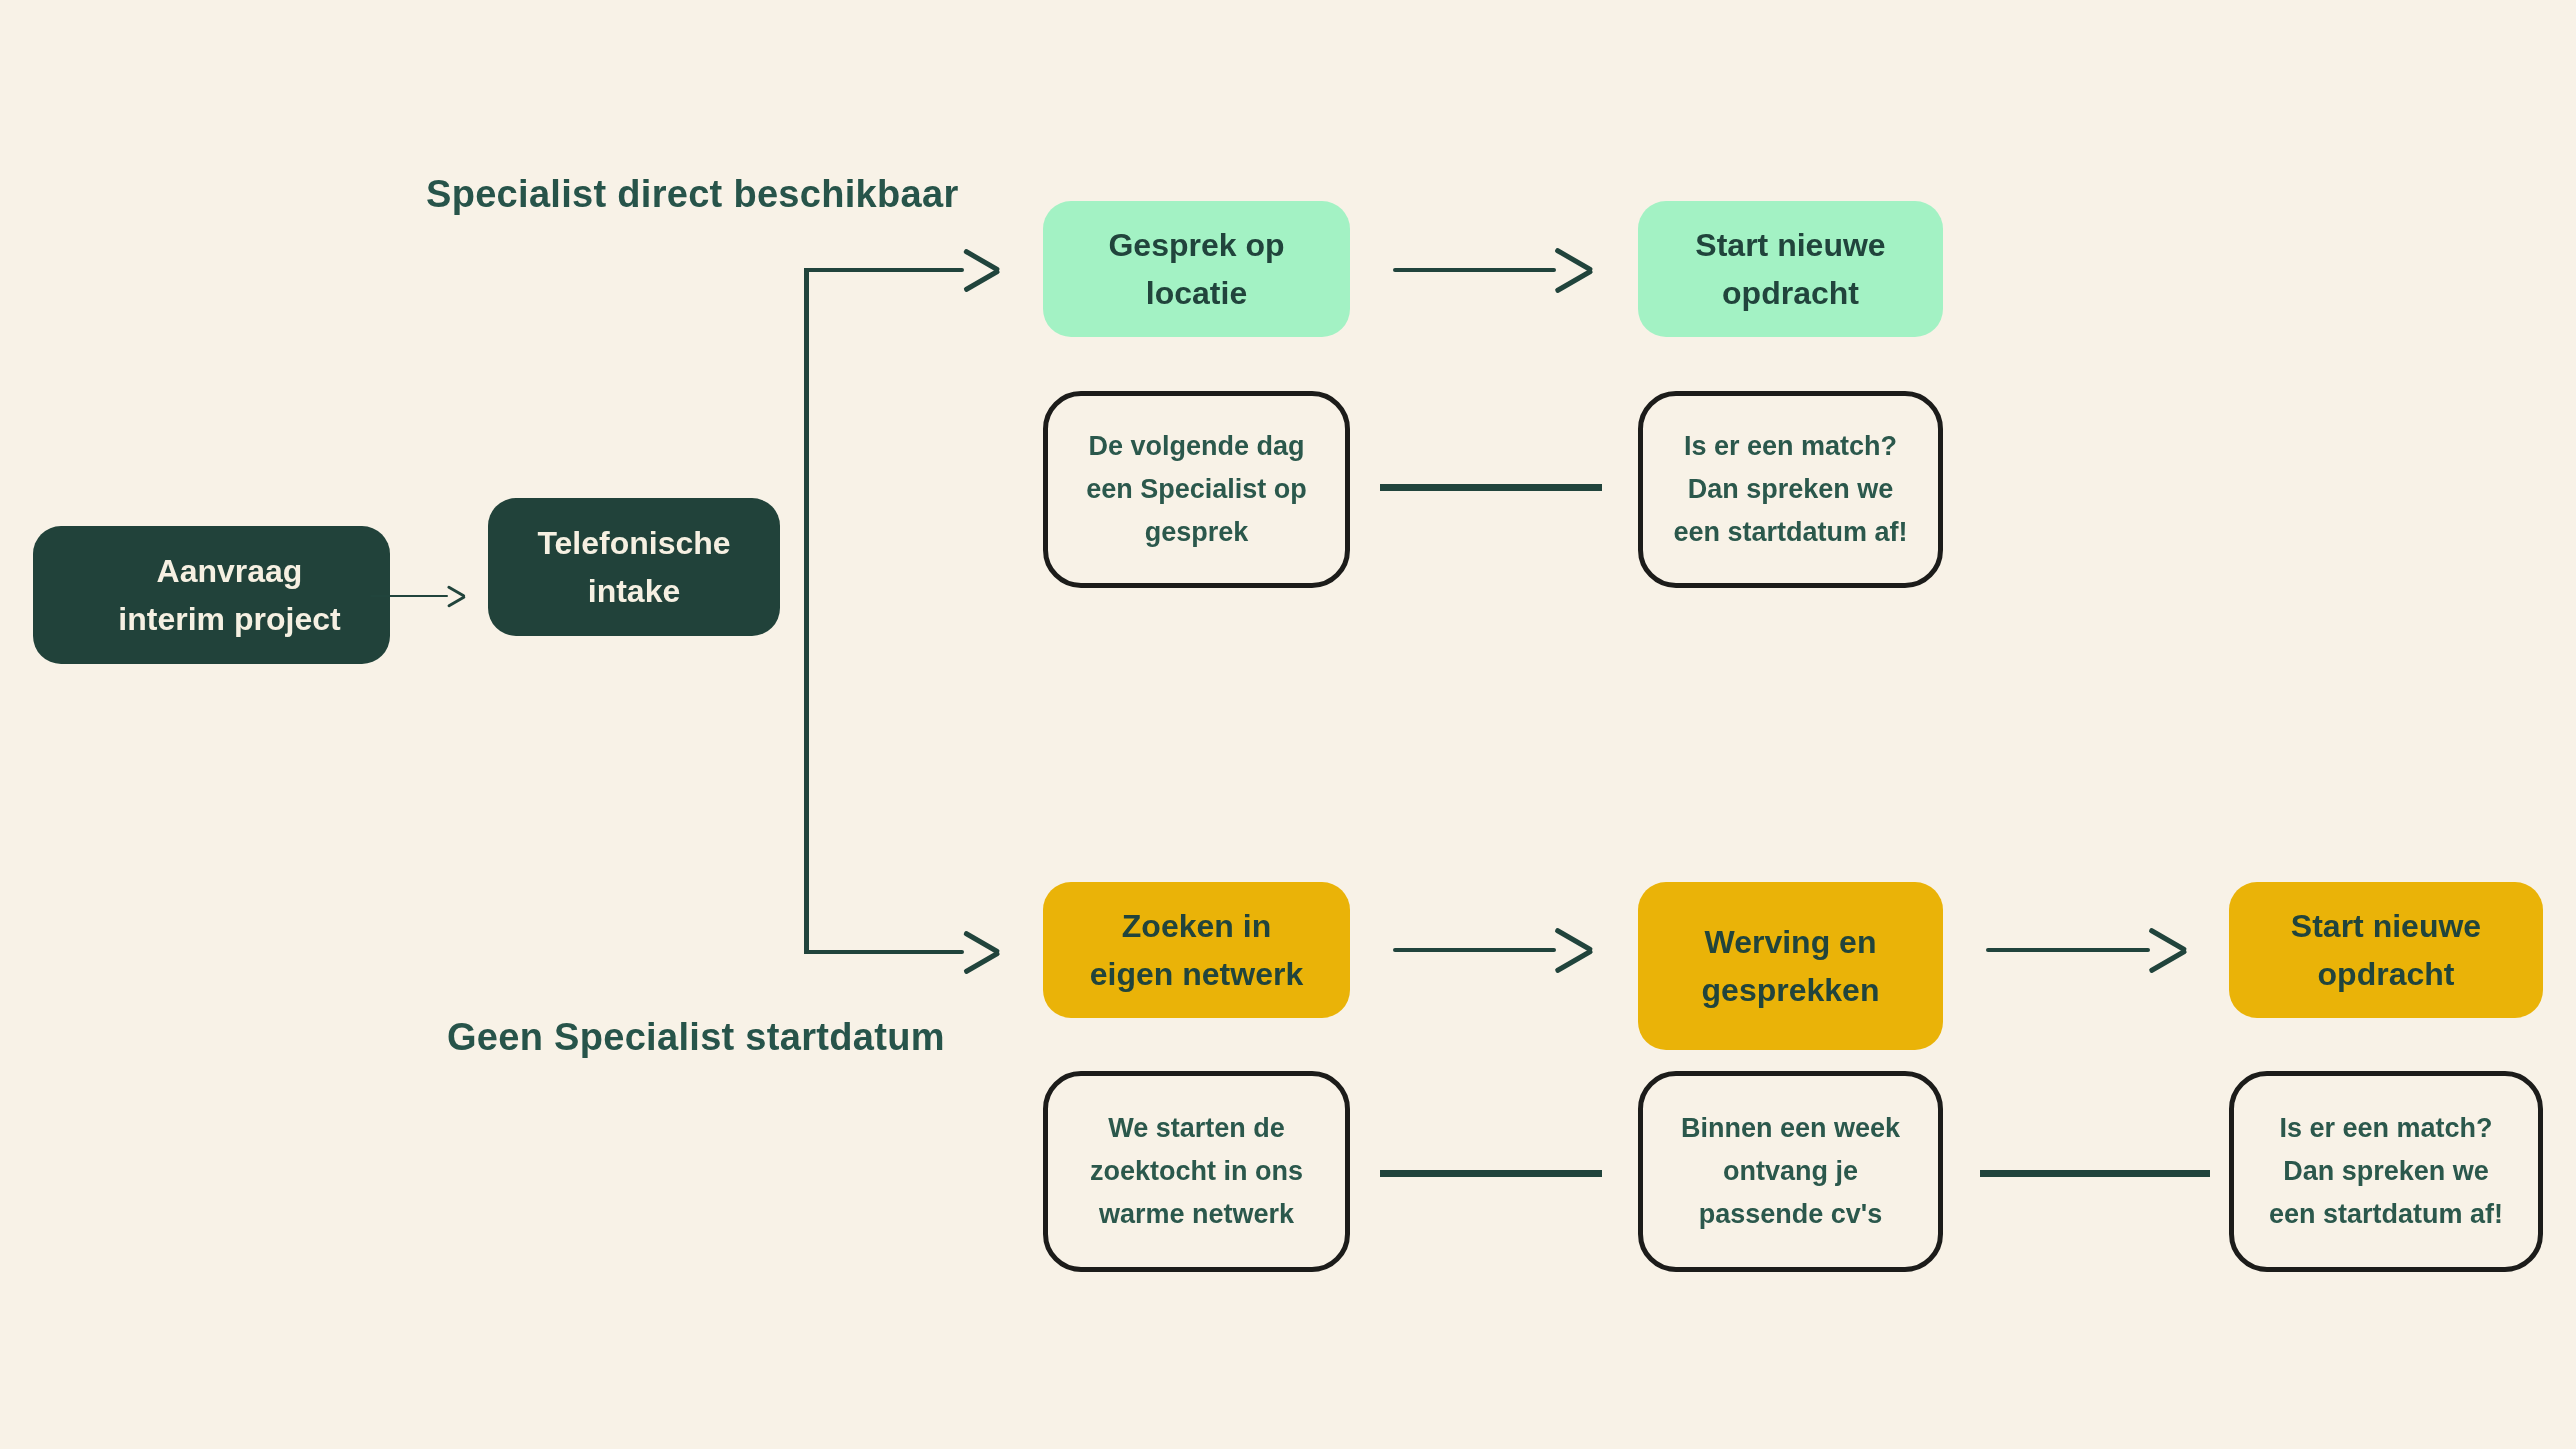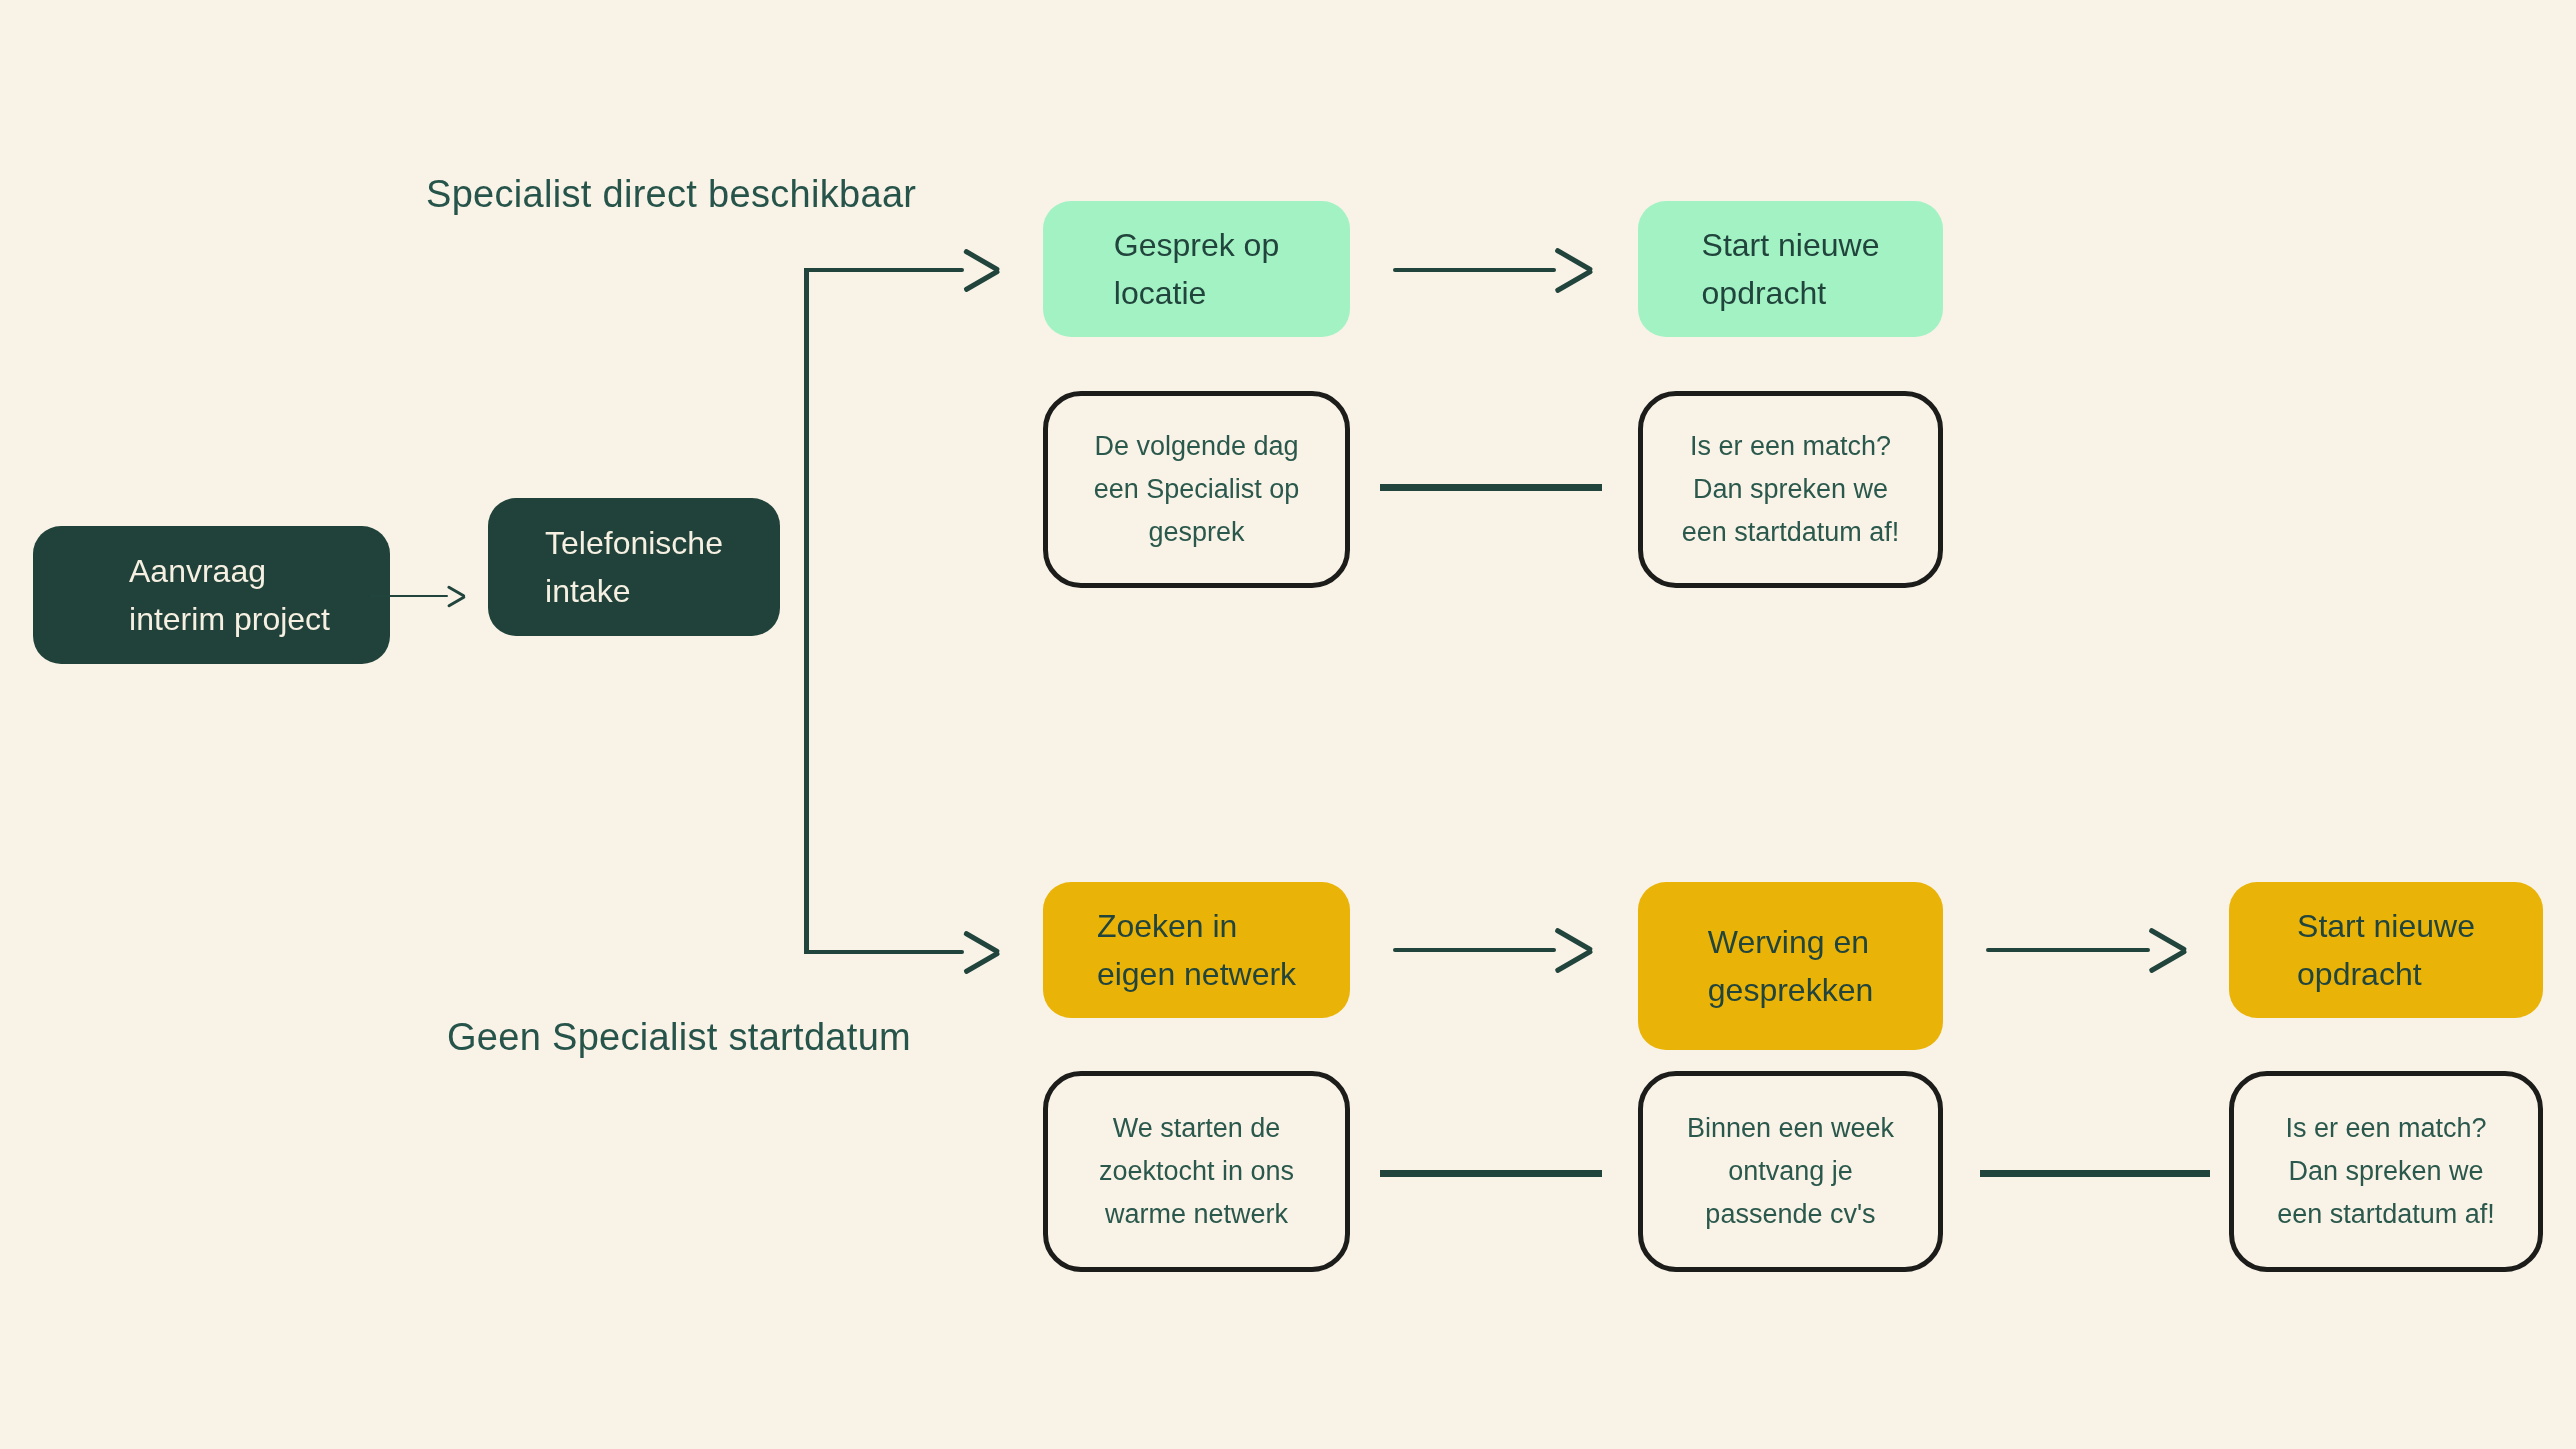--- a/index.html
+++ b/index.html
@@ -1,24 +1,24 @@
 <!DOCTYPE html>
 <html style="font-size:10.7px"><head>
 <meta charset="utf-8">
 <style>
   html,body{margin:0;padding:0;background:#F8F2E7;overflow:hidden;}
   #canvas{
     position:relative;width:2576px;height:1449px;background:#F8F2E7;
-    font-family:"Liberation Sans",sans-serif;color:#27544A;
+    font-family:"Liberation Sans",sans-serif;color:#27544A;font-weight:bold;
   }
   .txt{white-space:pre-line;display:block;}
   
   .node{
     position:absolute;display:flex;align-items:center;justify-content:center;
-    text-align:left;border-radius:28px;font-size:32px;line-height:1.5;
+    text-align:center;border-radius:28px;font-size:32px;line-height:1.5;
   }
   .node.dark{background:#21423A;color:#F6F0E2;}
   .node.green{background:#A3F2C4;color:#21443C;}
   .node.pink{background:#eab308;color:#21443C;}
   
   .note{
     position:absolute;display:flex;align-items:center;justify-content:center;
     text-align:center;border:5.4px solid #1C1C1A;border-radius:38px;
     font-size:27px;line-height:1.6;color:#2B584C;background:transparent;
     box-sizing:border-box;

